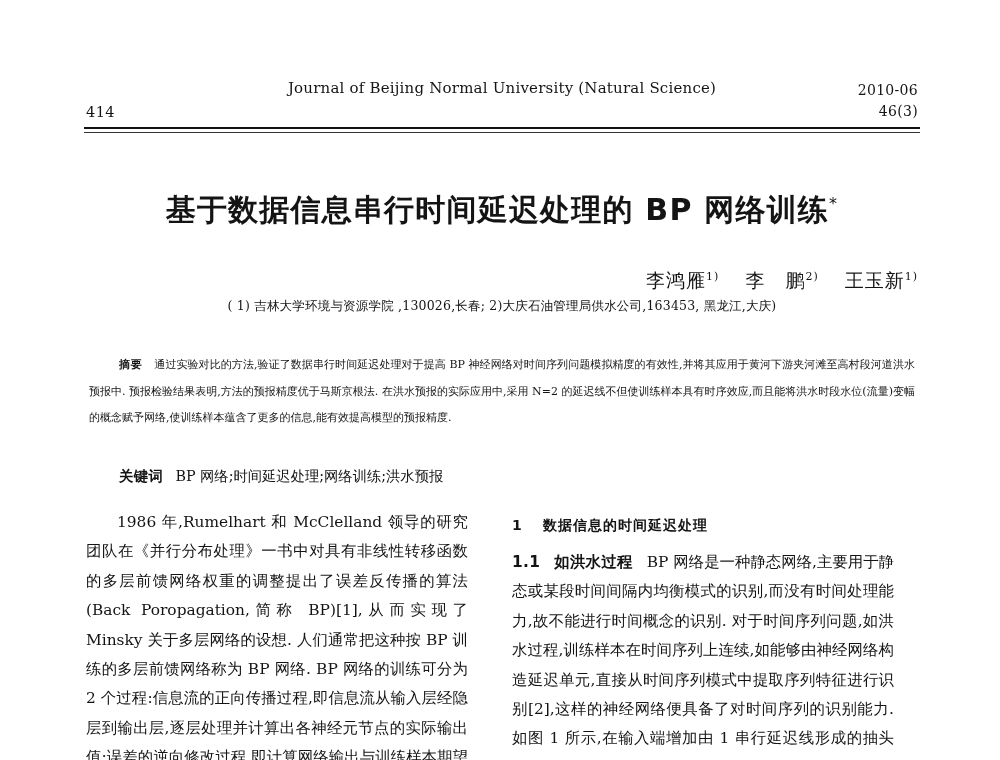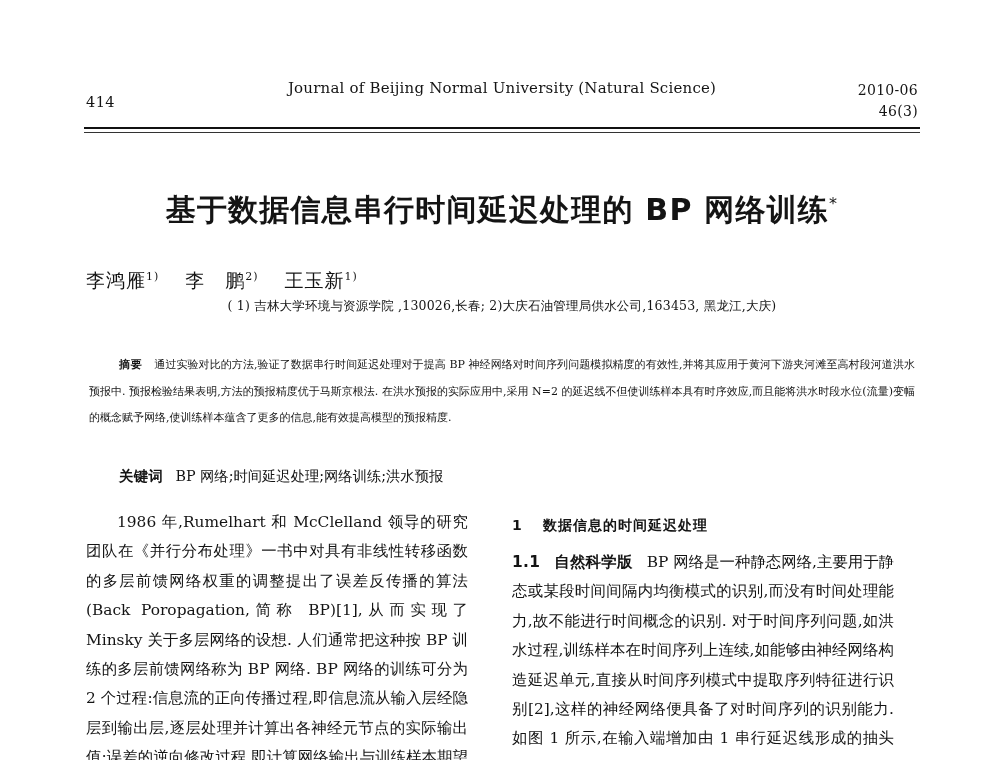--- a/index.html
+++ b/index.html
@@ -27,21 +27,21 @@
   .runhead {
     position: absolute;
     left: 86px;
     top: 78px;
     width: 832px;
     height: 46px;
   }
   .runhead .folio {
     position: absolute;
     left: 0;
-    top: 16px;
+    top: 26px;
     font-size: 14.5px;
     letter-spacing: .4px;
   }
   .runhead .center {
     position: absolute;
     left: 0;
     right: 0;
     top: 0;
     text-align: center;
   }
@@ -98,21 +98,21 @@
     letter-spacing: 1.2px;
     white-space: nowrap;
   }
   .title .sup { font-size: 16px; vertical-align: super; font-weight: 400;}
 
   .authors {
     position: absolute;
     left: 86px;
     top: 268px;
     width: 832px;
-    text-align: left;
+    text-align: right;
     font-size: 19px;
     letter-spacing: 1px;
     white-space: nowrap;
   }
   .authors .gap { display: inline-block; width: 26px; }
   .authors sup { font-size: 11px; }
 
   .affil {
     position: absolute;
     left: 86px;
@@ -217,16 +217,16 @@
   <div class="abstract"><span class="indent"></span><span class="lbl">摘要</span><span class="sp"></span><span>通过实验对比的方法,验证了数据串行时间延迟处理对于提高 BP 神经网络对时间序列问题模拟精度的有效性,并将其应用于黄河下游夹河滩至高村段河道洪水预报中. 预报检验结果表明,方法的预报精度优于马斯京根法. 在洪水预报的实际应用中,采用 N=2 的延迟线不但使训练样本具有时序效应,而且能将洪水时段水位(流量)变幅的概念赋予网络,使训练样本蕴含了更多的信息,能有效提高模型的预报精度.</span></div>
 
   <div class="keywords"><span class="indent"></span><span class="lbl">关键词</span><span class="sp"></span><span>BP 网络;时间延迟处理;网络训练;洪水预报</span></div>
 
   <div class="col col-left">
     <p><span class="ind"></span><span>1986 年,Rumelhart 和 McClelland 领导的研究团队在《并行分布处理》一书中对具有非线性转移函数的多层前馈网络权重的调整提出了误差反传播的算法(Back Poropagation,简称 BP)[1],从而实现了 Minsky 关于多层网络的设想. 人们通常把这种按 BP 训练的多层前馈网络称为 BP 网络. BP 网络的训练可分为 2 个过程:信息流的正向传播过程,即信息流从输入层经隐层到输出层,逐层处理并计算出各神经元节点的实际输出值;误差的逆向修改过程,即计算网络输出与训练样本期望值的误差,若该误差未达到允许值,根据此</span></p>
   </div>
 
   <div class="col col-right">
     <div class="sec-h"><span class="num">1</span><span>数据信息的时间延迟处理</span></div>
-    <p><span class="sub-h-lbl">1.1</span><span class="sub-h-sp"></span><span class="sub-h-lbl">自然科学版</span><span class="sub-h-sp"></span><span>BP 网络是一种静态网络,主要用于静态或某段时间间隔内均衡模式的识别,而没有时间处理能力,故不能进行时间概念的识别. 对于时间序列问题,如洪水过程,训练样本在时间序列上连续,如能够由神经网络构造延迟单元,直接从时间序列模式中提取序列特征进行识别[2],这样的神经网络便具备了对时间序列的识别能力. 如图 1 所示,在输入端增加由 1 串行延迟线形成的抽头延迟单元,构成网络的输</span></p>
+    <p><span class="sub-h-lbl">1.1</span><span class="sub-h-sp"></span><span class="sub-h-lbl">如洪水过程</span><span class="sub-h-sp"></span><span>BP 网络是一种静态网络,主要用于静态或某段时间间隔内均衡模式的识别,而没有时间处理能力,故不能进行时间概念的识别. 对于时间序列问题,如洪水过程,训练样本在时间序列上连续,如能够由神经网络构造延迟单元,直接从时间序列模式中提取序列特征进行识别[2],这样的神经网络便具备了对时间序列的识别能力. 如图 1 所示,在输入端增加由 1 串行延迟线形成的抽头延迟单元,构成网络的输</span></p>
   </div>
 
 </div>
 
 </body></html>

